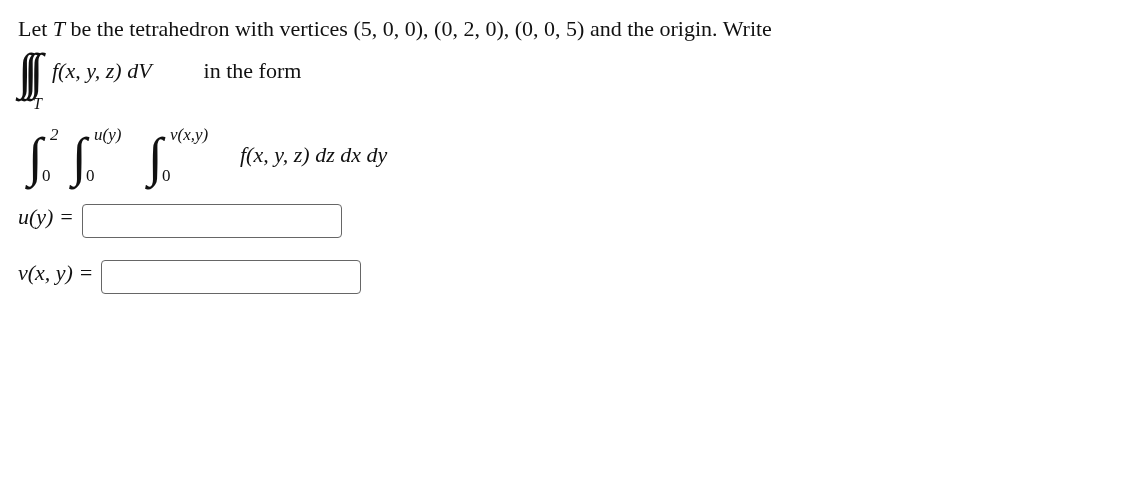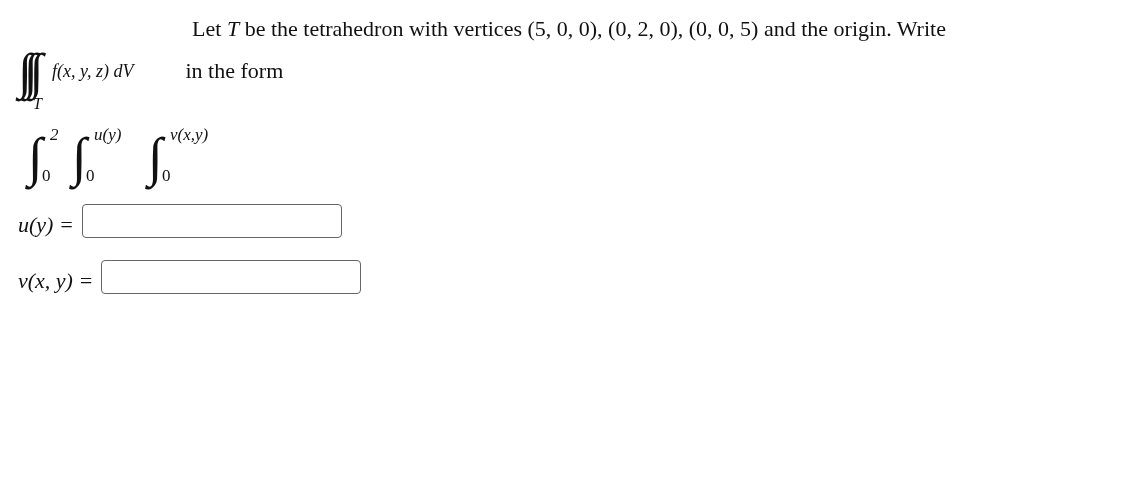--- a/index.html
+++ b/index.html
@@ -7,21 +7,20 @@
       font-family: 'Times New Roman', Georgia, serif;
       font-size: 22px;
       color: #111;
       background: #fff;
       padding: 12px 18px;
       width: 1138px;
     }
     .line1 {
       margin-bottom: 6px;
       line-height: 1.5;
-      text-align: center;
     }
     .italic { font-style: italic; }
     .line2 {
       display: flex;
       align-items: center;
       gap: 6px;
       margin-bottom: 42px;
     }
     .triple-int {
       display: flex;
@@ -79,21 +78,21 @@
     .int-block.w3 { width: 86px; }
     .integrand {
       font-style: italic;
       font-size: 22px;
       margin-left: 4px;
       position: relative;
       top: -14px;
     }
     .answer-row {
       display: flex;
-      align-items: flex-end;
+      align-items: flex-start;
       gap: 8px;
       margin-top: 22px;
     }
     .answer-label {
       font-style: italic;
       font-size: 22px;
     }
     input.answer-box {
       width: 260px;
       height: 34px;
@@ -110,40 +109,41 @@
 
 <div class="line1">
   <span>Let </span><span class="italic">T</span><span> be the tetrahedron with vertices </span><span>(5, 0, 0), (0, 2, 0), (0, 0, 5)</span><span> and the origin. Write</span>
 </div>
 
 <div class="line2">
   <span class="triple-int">
     <span class="int-sym">∫∫∫</span>
     <span class="sub-T">T</span>
   </span>
-  <span class="italic" style="font-size:18px;">f(x, y, z) dV</span>
+  <span class="italic" style="font-size:22px;">f(x, y, z) dV</span>
   <span class="nonit"> in the form</span>
 </div>
 
 <div class="iterated">
   <span class="int-block w1">
     <span class="upper">2</span>
     <span class="big-int">∫</span>
     <span class="lower">0</span>
   </span>
   <span class="int-block w2">
     <span class="upper">u(y)</span>
     <span class="big-int">∫</span>
     <span class="lower">0</span>
   </span>
   <span class="int-block w3">
     <span class="upper">v(x,y)</span>
     <span class="big-int">∫</span>
     <span class="lower">0</span>
   </span>
+  <span class="integrand">f(x, y, z) dz dx dy</span>
 </div>
 
 <div class="answer-row">
   <span class="answer-label">u(y) = </span>
   <input type="text" class="answer-box" value="" style="">
 </div>
 
 <div class="answer-row">
   <span class="answer-label">v(x, y) = </span>
   <input type="text" class="answer-box" value="" style="">

